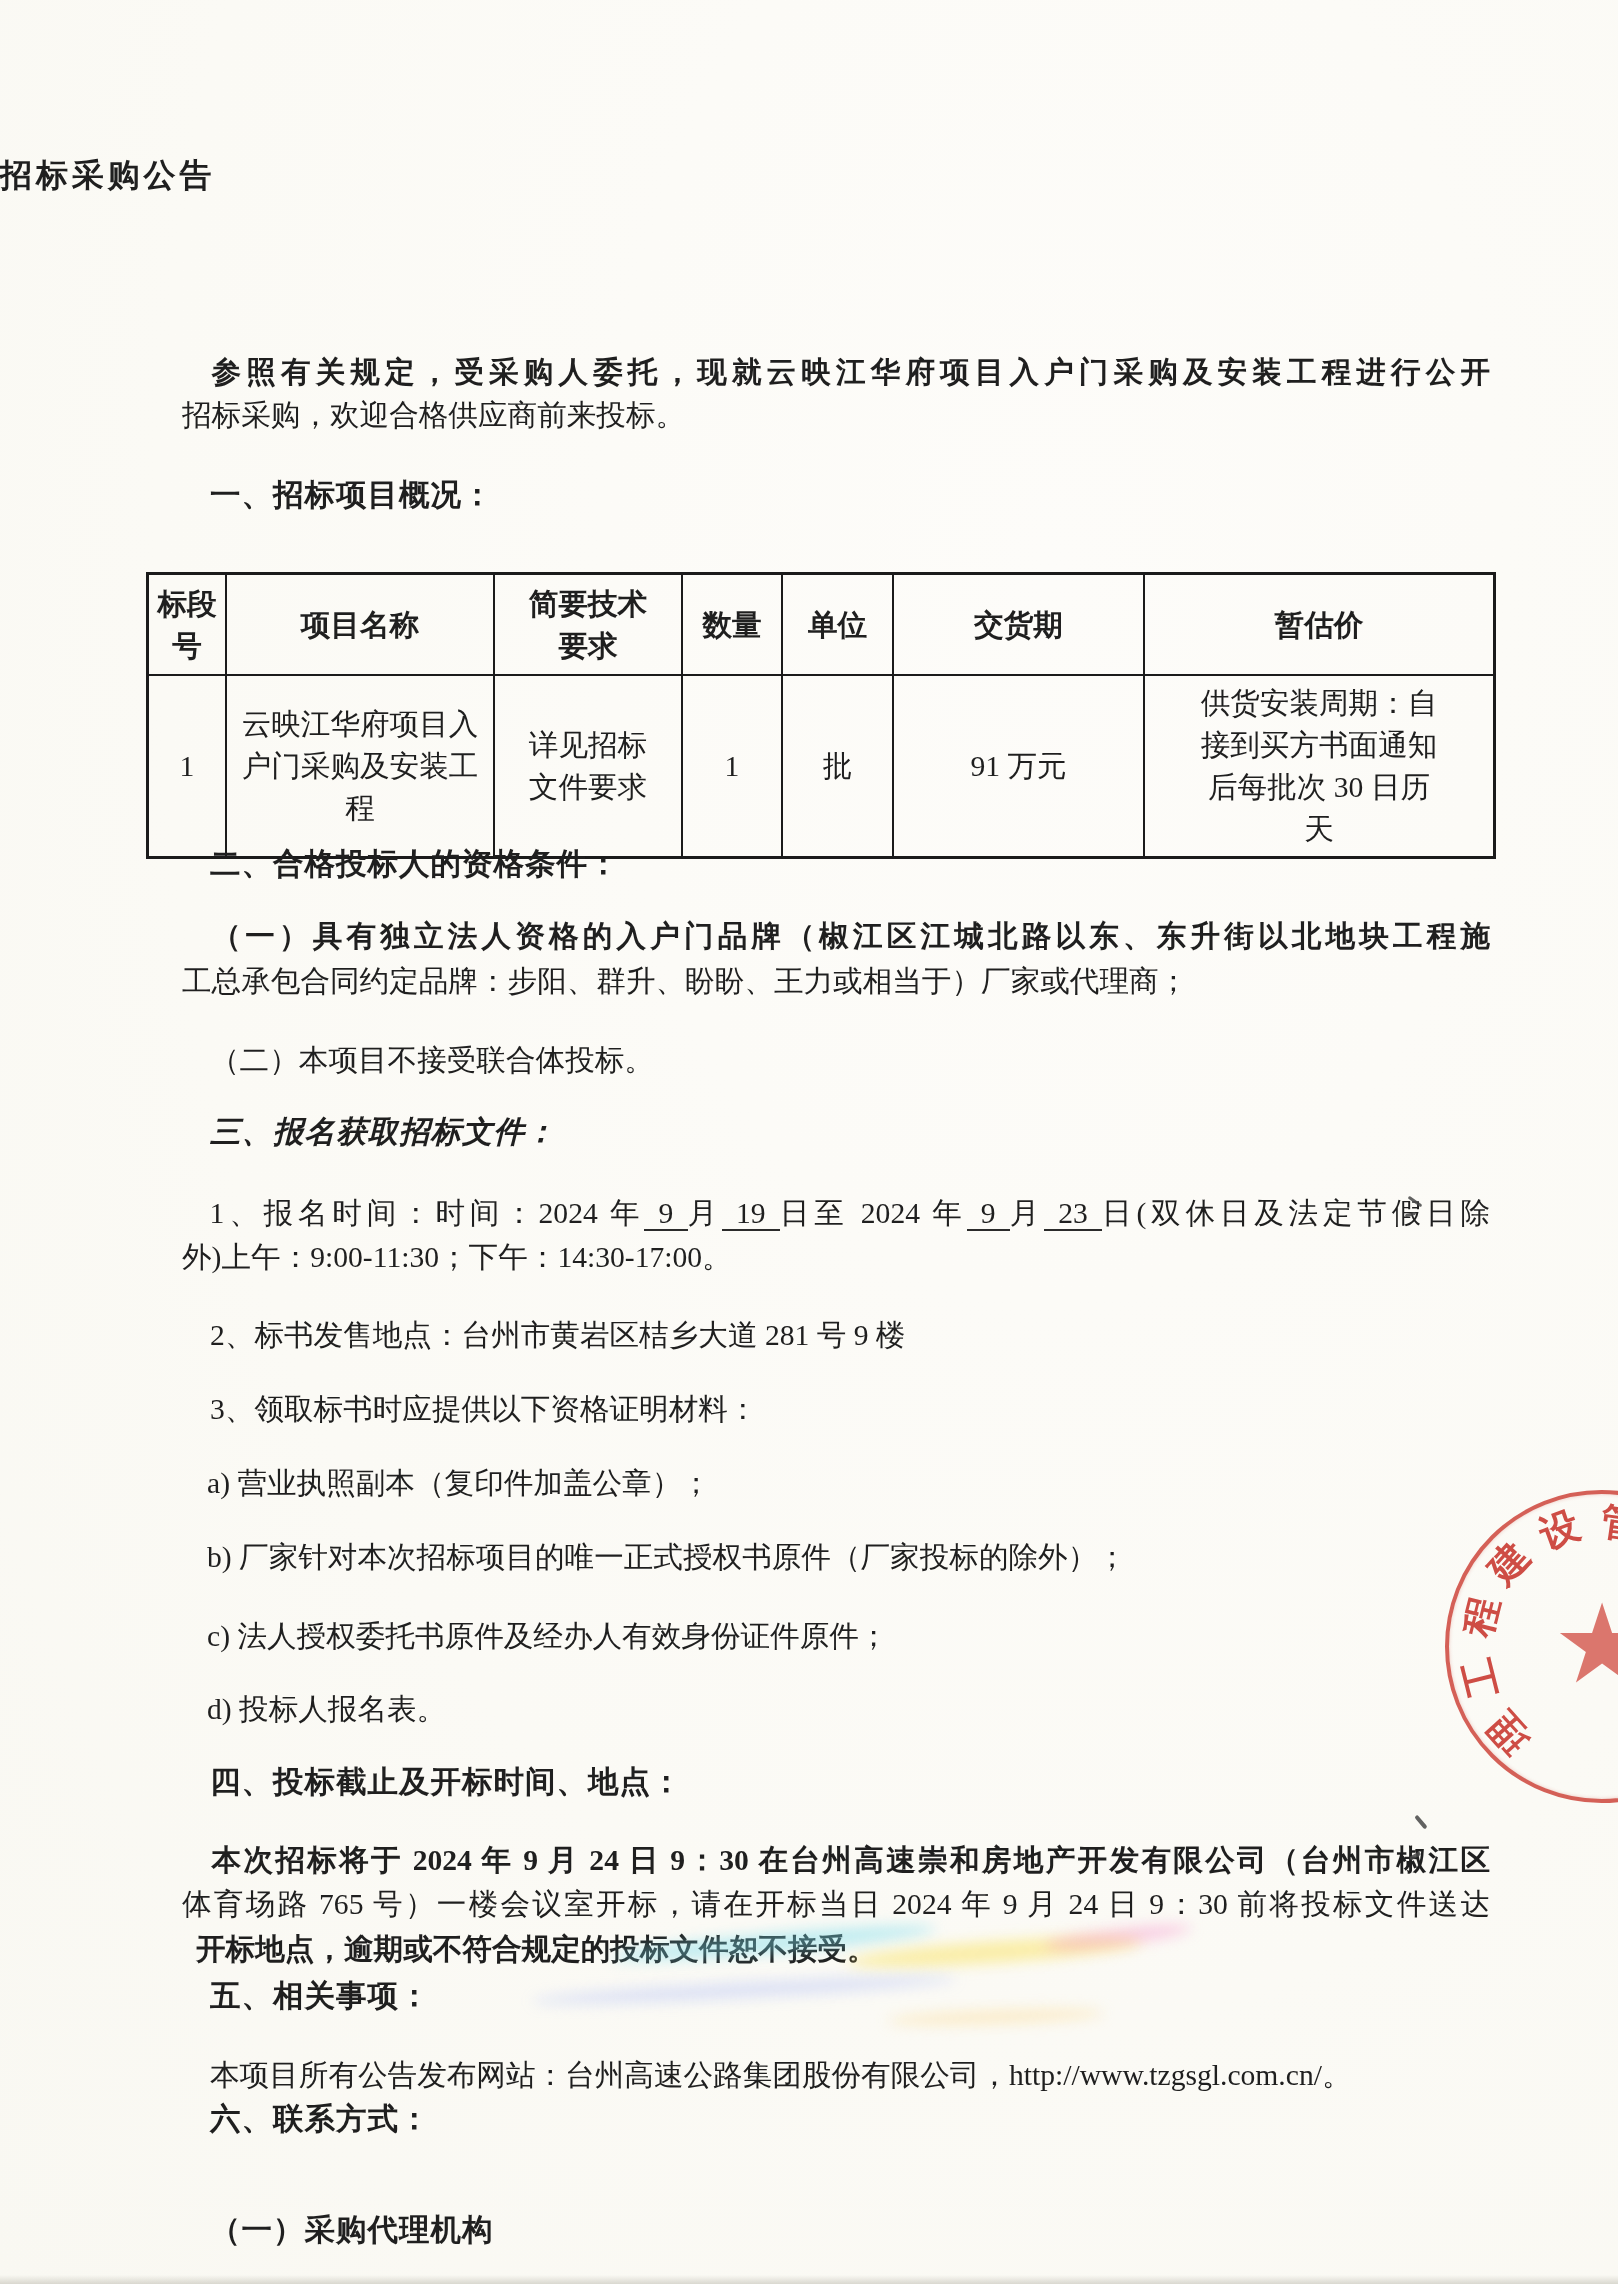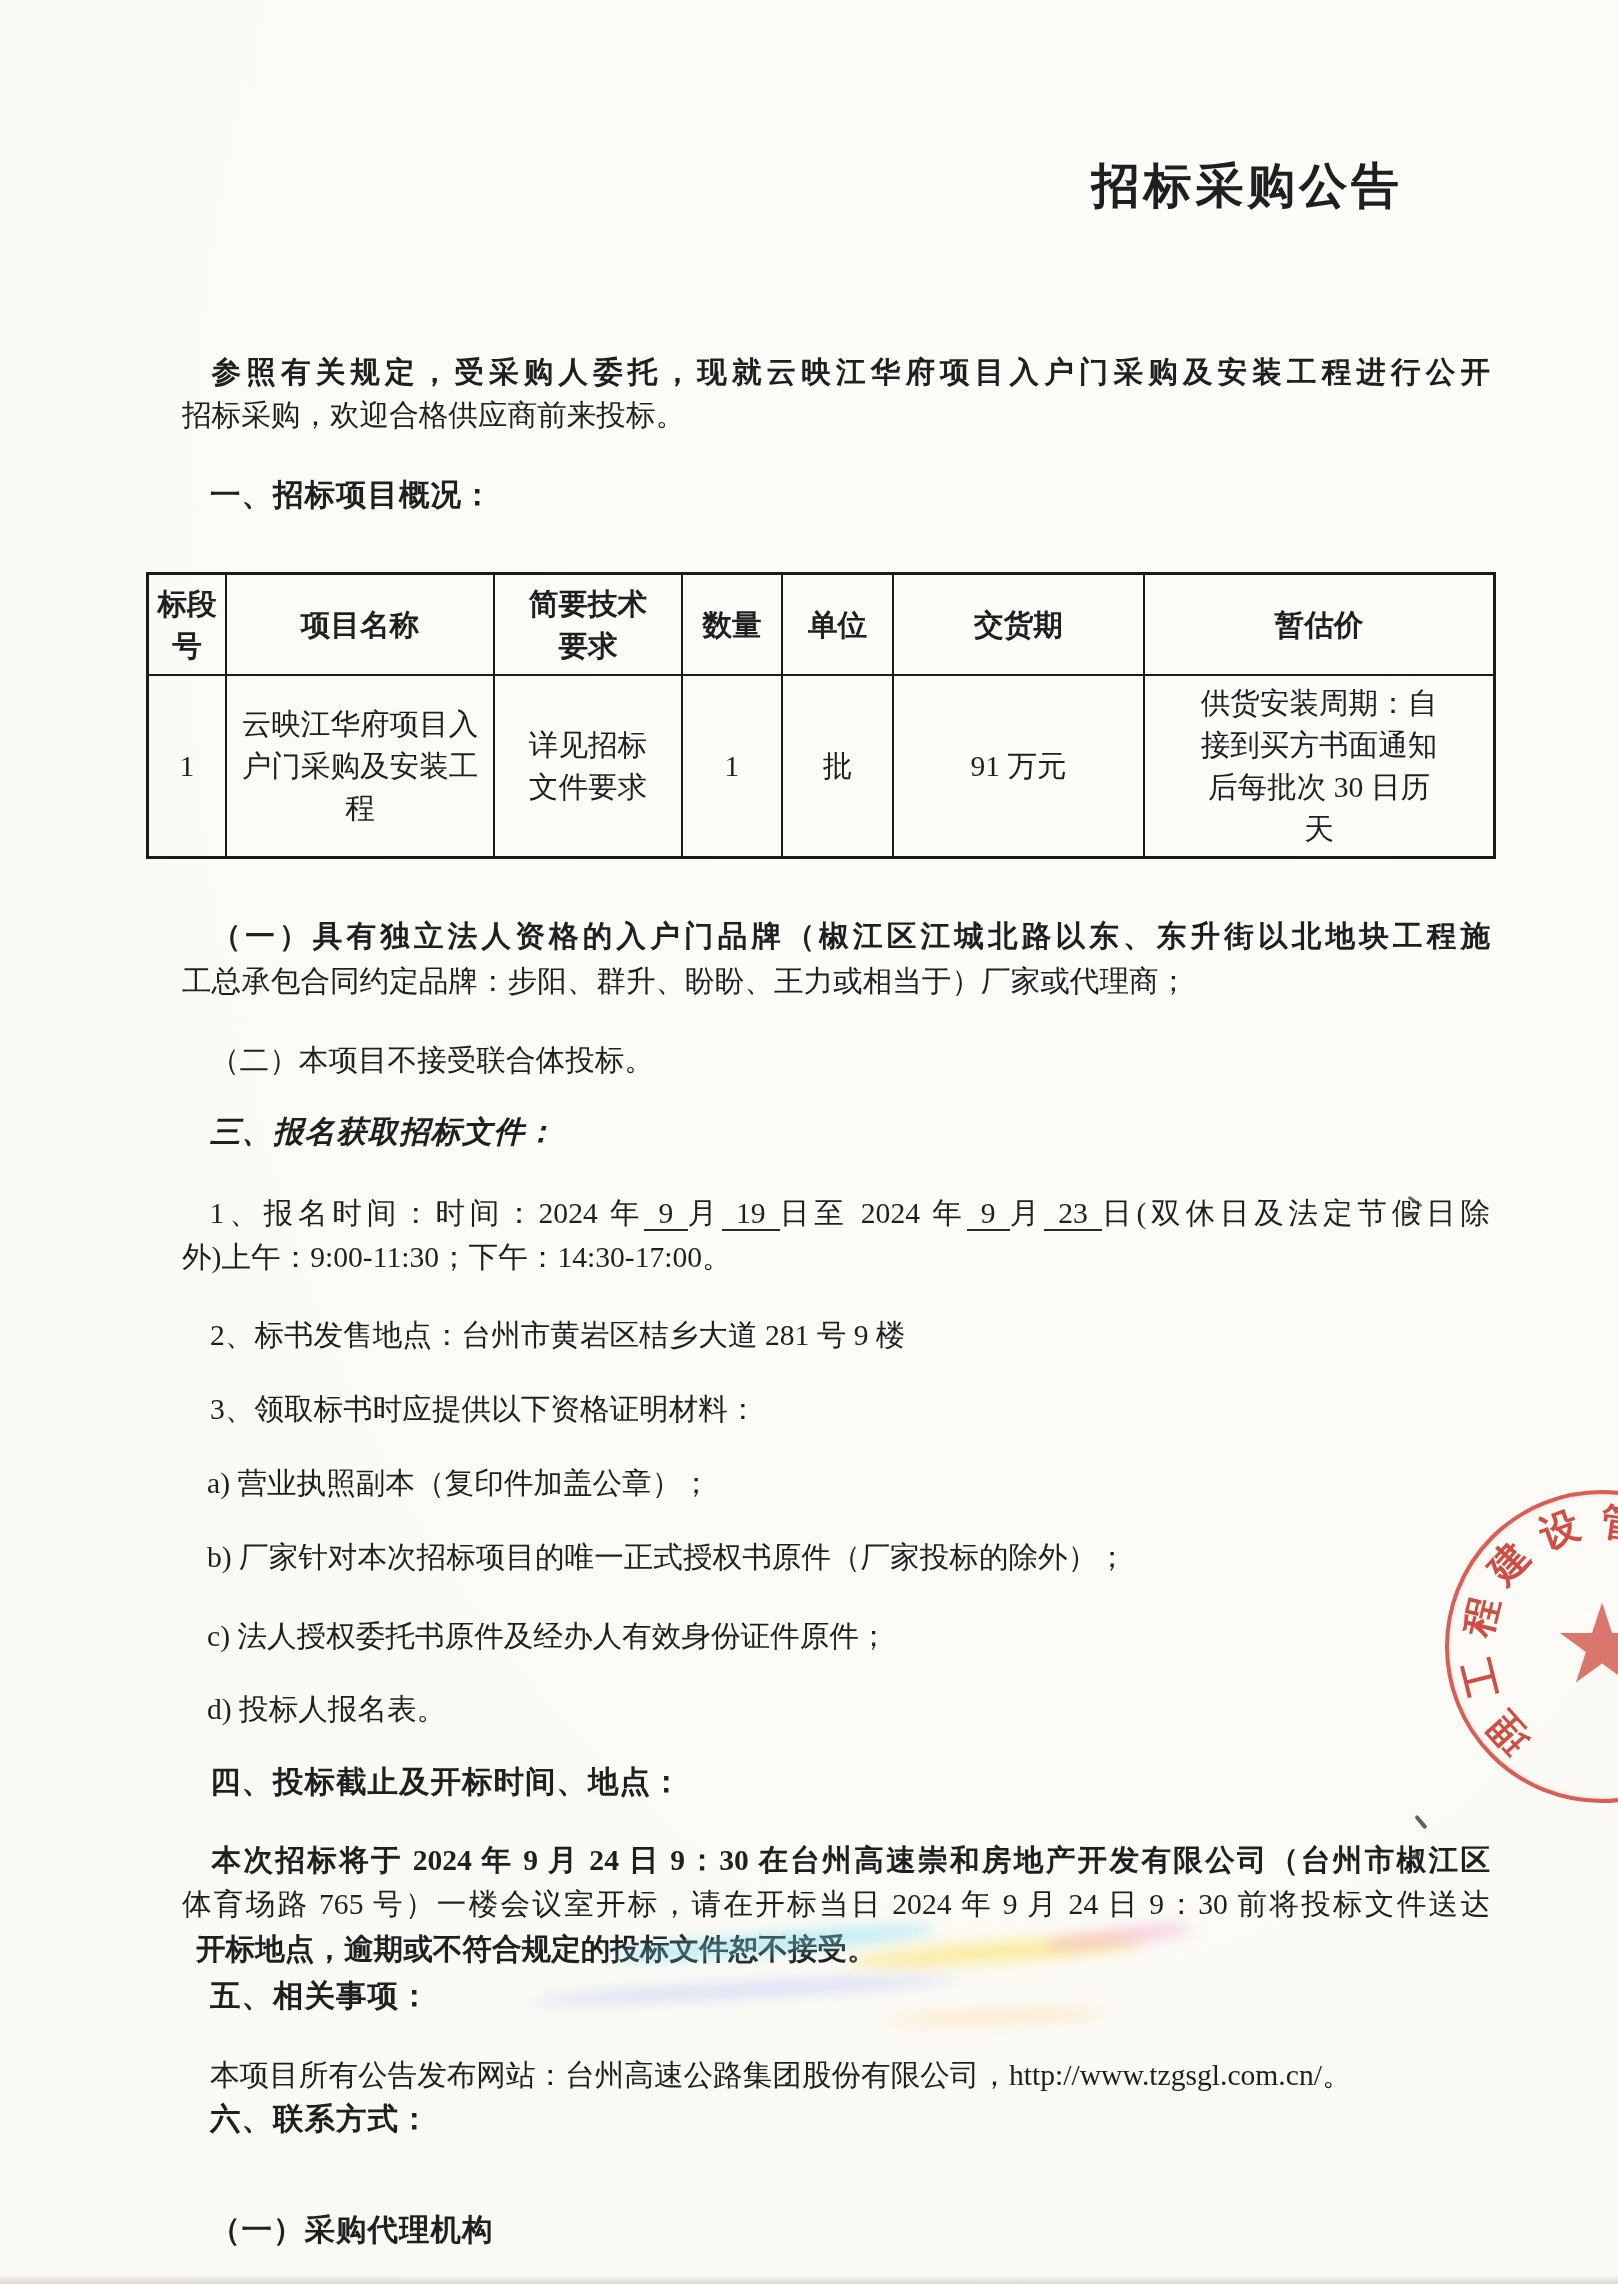--- a/index.html
+++ b/index.html
@@ -7,23 +7,23 @@
     position:relative; width:1618px; height:2284px; overflow:hidden;
     background: radial-gradient(ellipse at 65% 25%, #fdfcf9 0%, #fbfaf5 60%, #f9f8f2 100%);
     font-family:"Liberation Serif","DejaVu Serif",serif; color:#1f1f1f;
   }
   .ln { position:absolute; font-size:29.6px; line-height:43px; white-space:nowrap; }
   .fill { white-space:normal; width:1308px; box-sizing:border-box;
           text-align:justify; text-align-last:justify; }
   .ind { padding-left:29.6px;font-weight:bold; }
   .heading { font-family:"Liberation Sans","DejaVu Sans",sans-serif;
              font-weight:700; font-size:30.5px; letter-spacing:1px; }
-  .doc-title { position:absolute; top:154px; left:0; width:1379px; text-align:right;
-               font-size:48px; font-weight:700; letter-spacing:3.9px;
-               font-family:"Liberation Serif","DejaVu Serif",serif;padding-left:24px; }
+  .doc-title { position:absolute; top:154px; left:0; width:1379px; text-align:left;
+               font-size:32px; font-weight:700; letter-spacing:3.9px;
+               font-family:"Liberation Serif","DejaVu Serif",serif; }
   .u { border-bottom:2px solid #2b2b2b; padding:0 2px; }
 
   
   .tbl { position:absolute; left:146px; top:572px;
          display:grid;
          grid-template-columns:76px 268px 188px 100px 111px 251px 350px;
          grid-template-rows:99px 182px;
          border:3px solid #1b1b1b; }
   .cell { display:flex; align-items:center; justify-content:center;
           text-align:center; white-space:pre-line;
@@ -100,20 +100,21 @@
 文件要求</div>
     <div class="cell datarow">1</div>
     <div class="cell datarow">批</div>
     <div class="cell datarow">91 万元</div>
     <div class="cell datarow">供货安装周期：自
 接到买方书面通知
 后每批次 30 日历
 天</div>
   </div>
 
+  <div class="ln heading" style="top:842px; left:210px;">二、合格投标人的资格条件：</div>
   <div class="ln fill ind" style="top:915px; left:182px;">（一）具有独立法人资格的入户门品牌（椒江区江城北路以东、东升街以北地块工程施</div>
   <div class="ln" style="top:960px; left:182px;">工总承包合同约定品牌：步阳、群升、盼盼、王力或相当于）厂家或代理商；</div>
   <div class="ln" style="top:1039px; left:210px;">（二）本项目不接受联合体投标。</div>
 
   <div class="ln heading" style="top:1110px; left:210px;font-style:italic;">三、报名获取招标文件：</div>
 
   <div class="ln fill" style="top:1192px; left:182px; padding-left:27.6px;">
     <span>1、报名时间：时间：2024 年</span><span class="u"> 9 </span><span>月</span><span class="u"> 19 </span><span>日至 2024 年</span><span class="u"> 9 </span><span>月</span><span class="u"> 23 </span><span>日(双休日及法定节假日除</span>
   </div>
   <div class="ln" style="top:1236px; left:182px;">外)上午：9:00-11:30；下午：14:30-17:00。</div>

